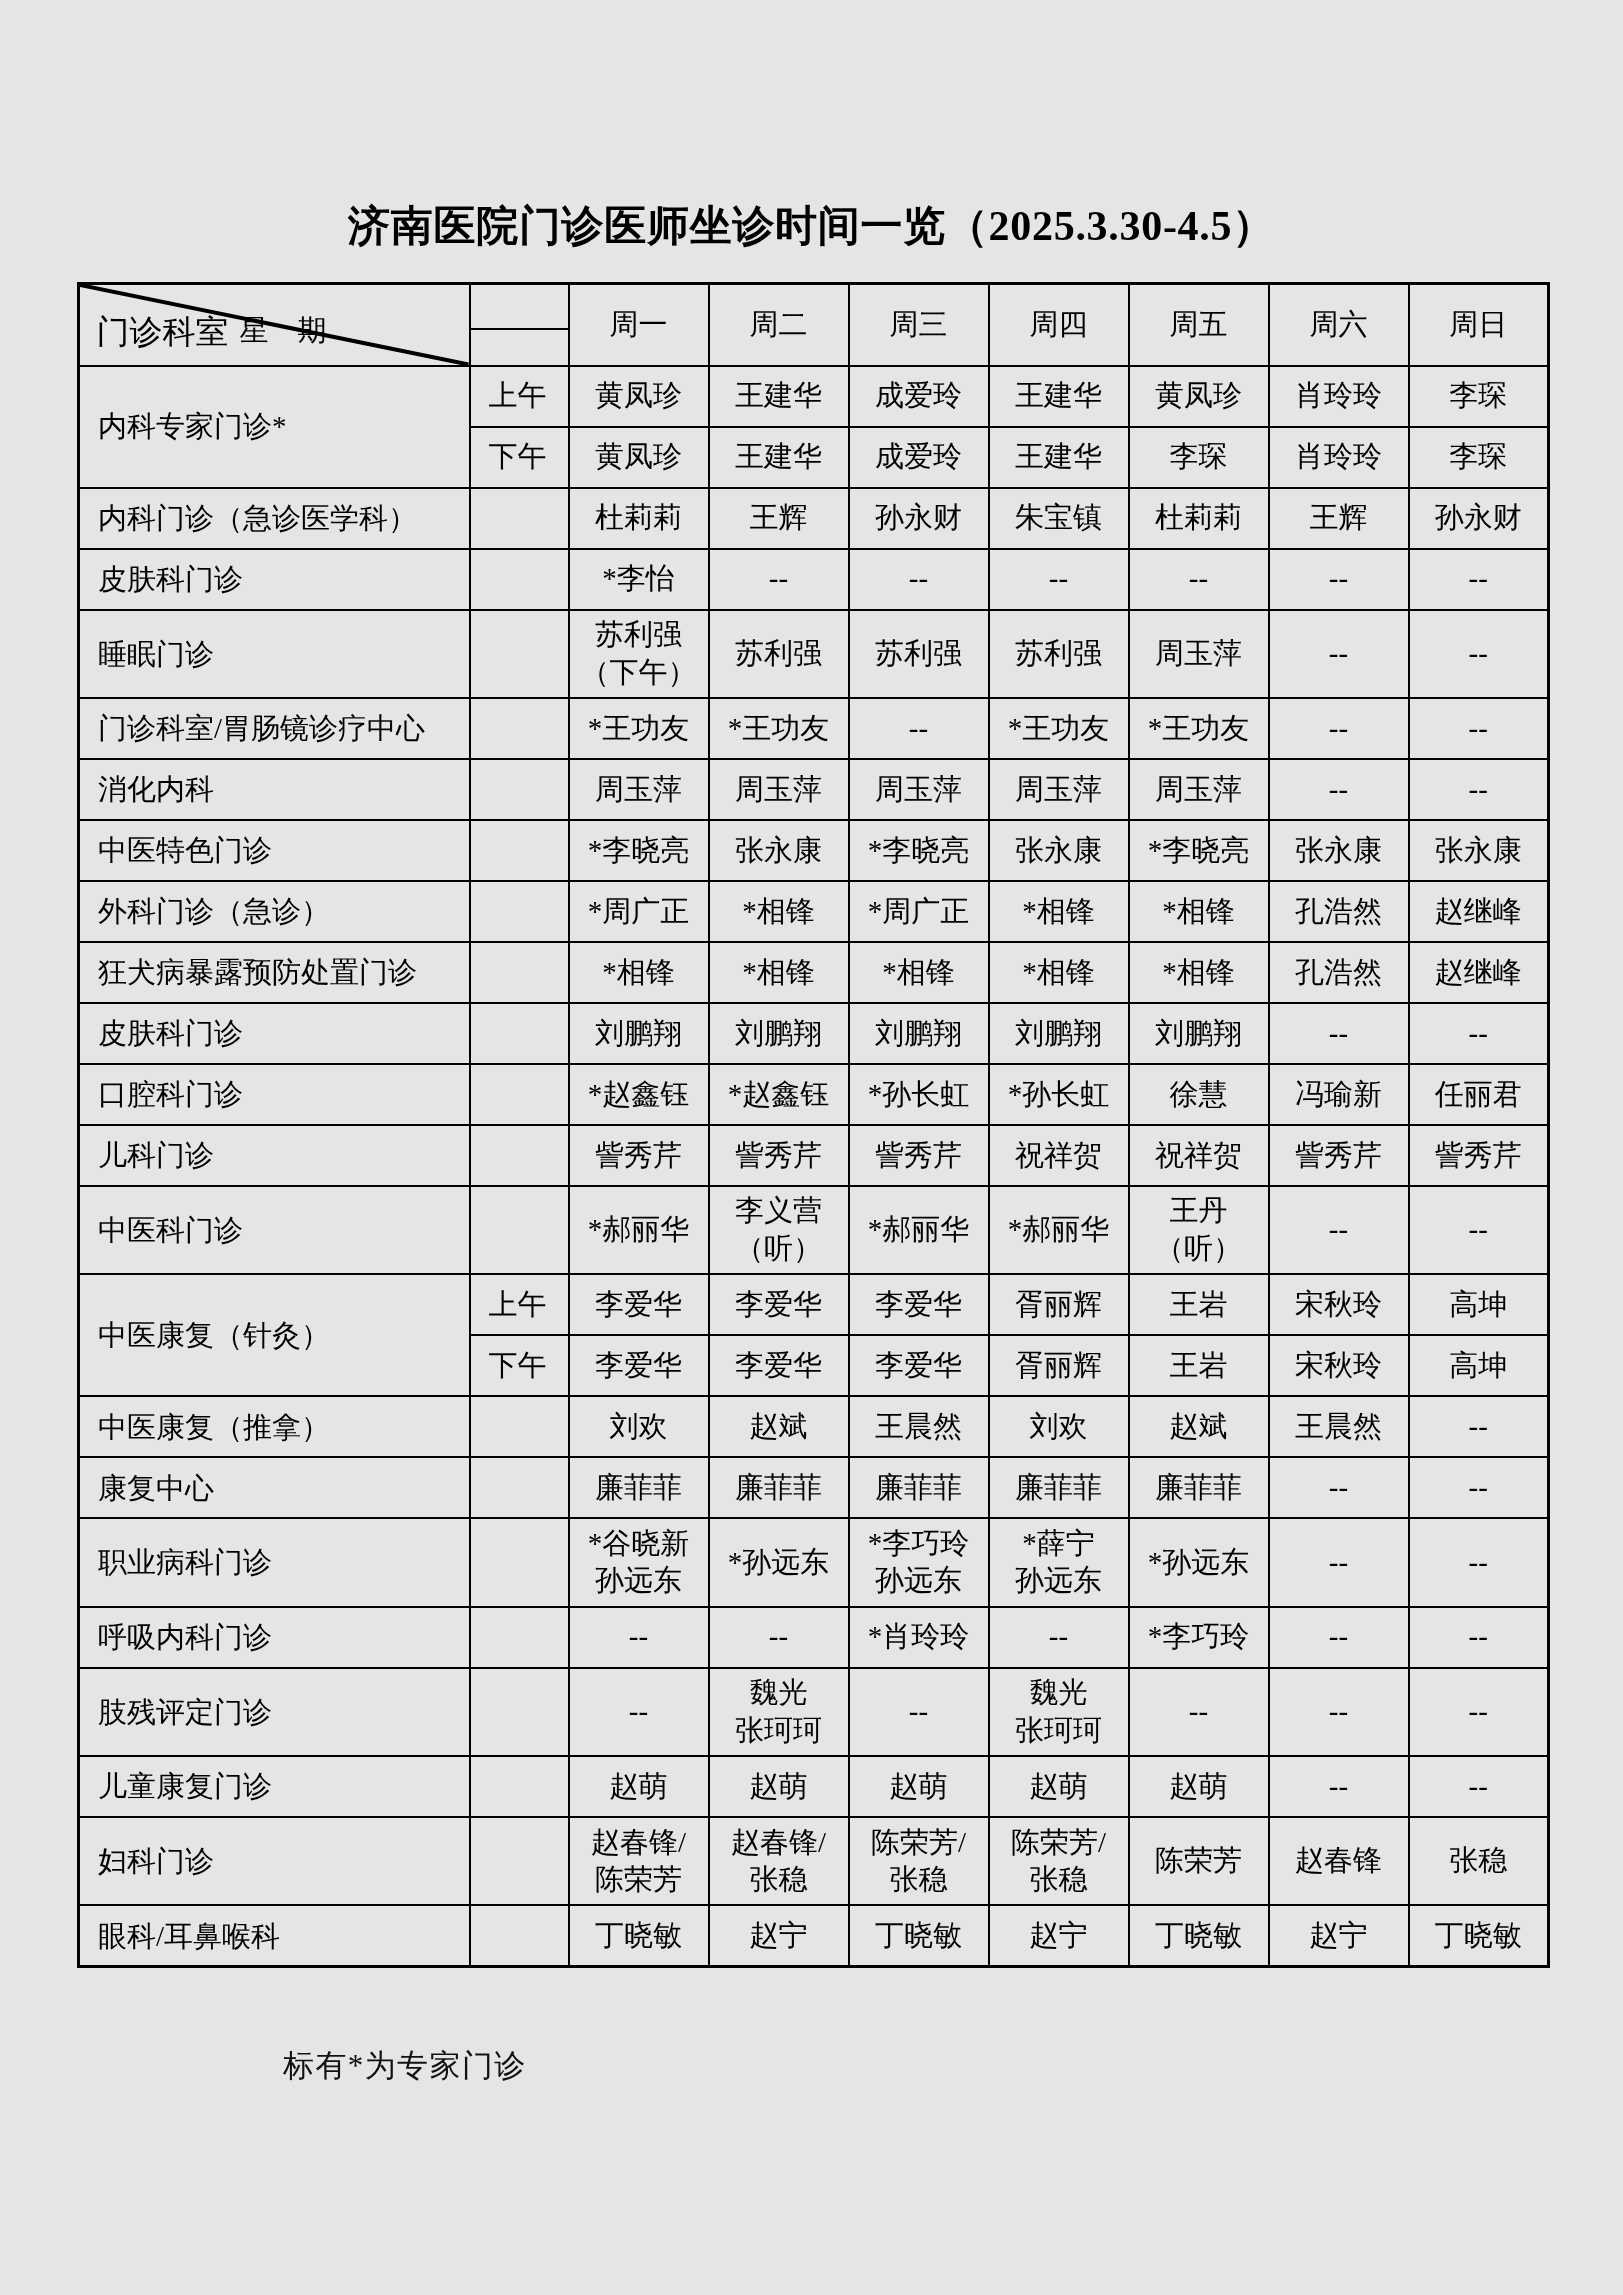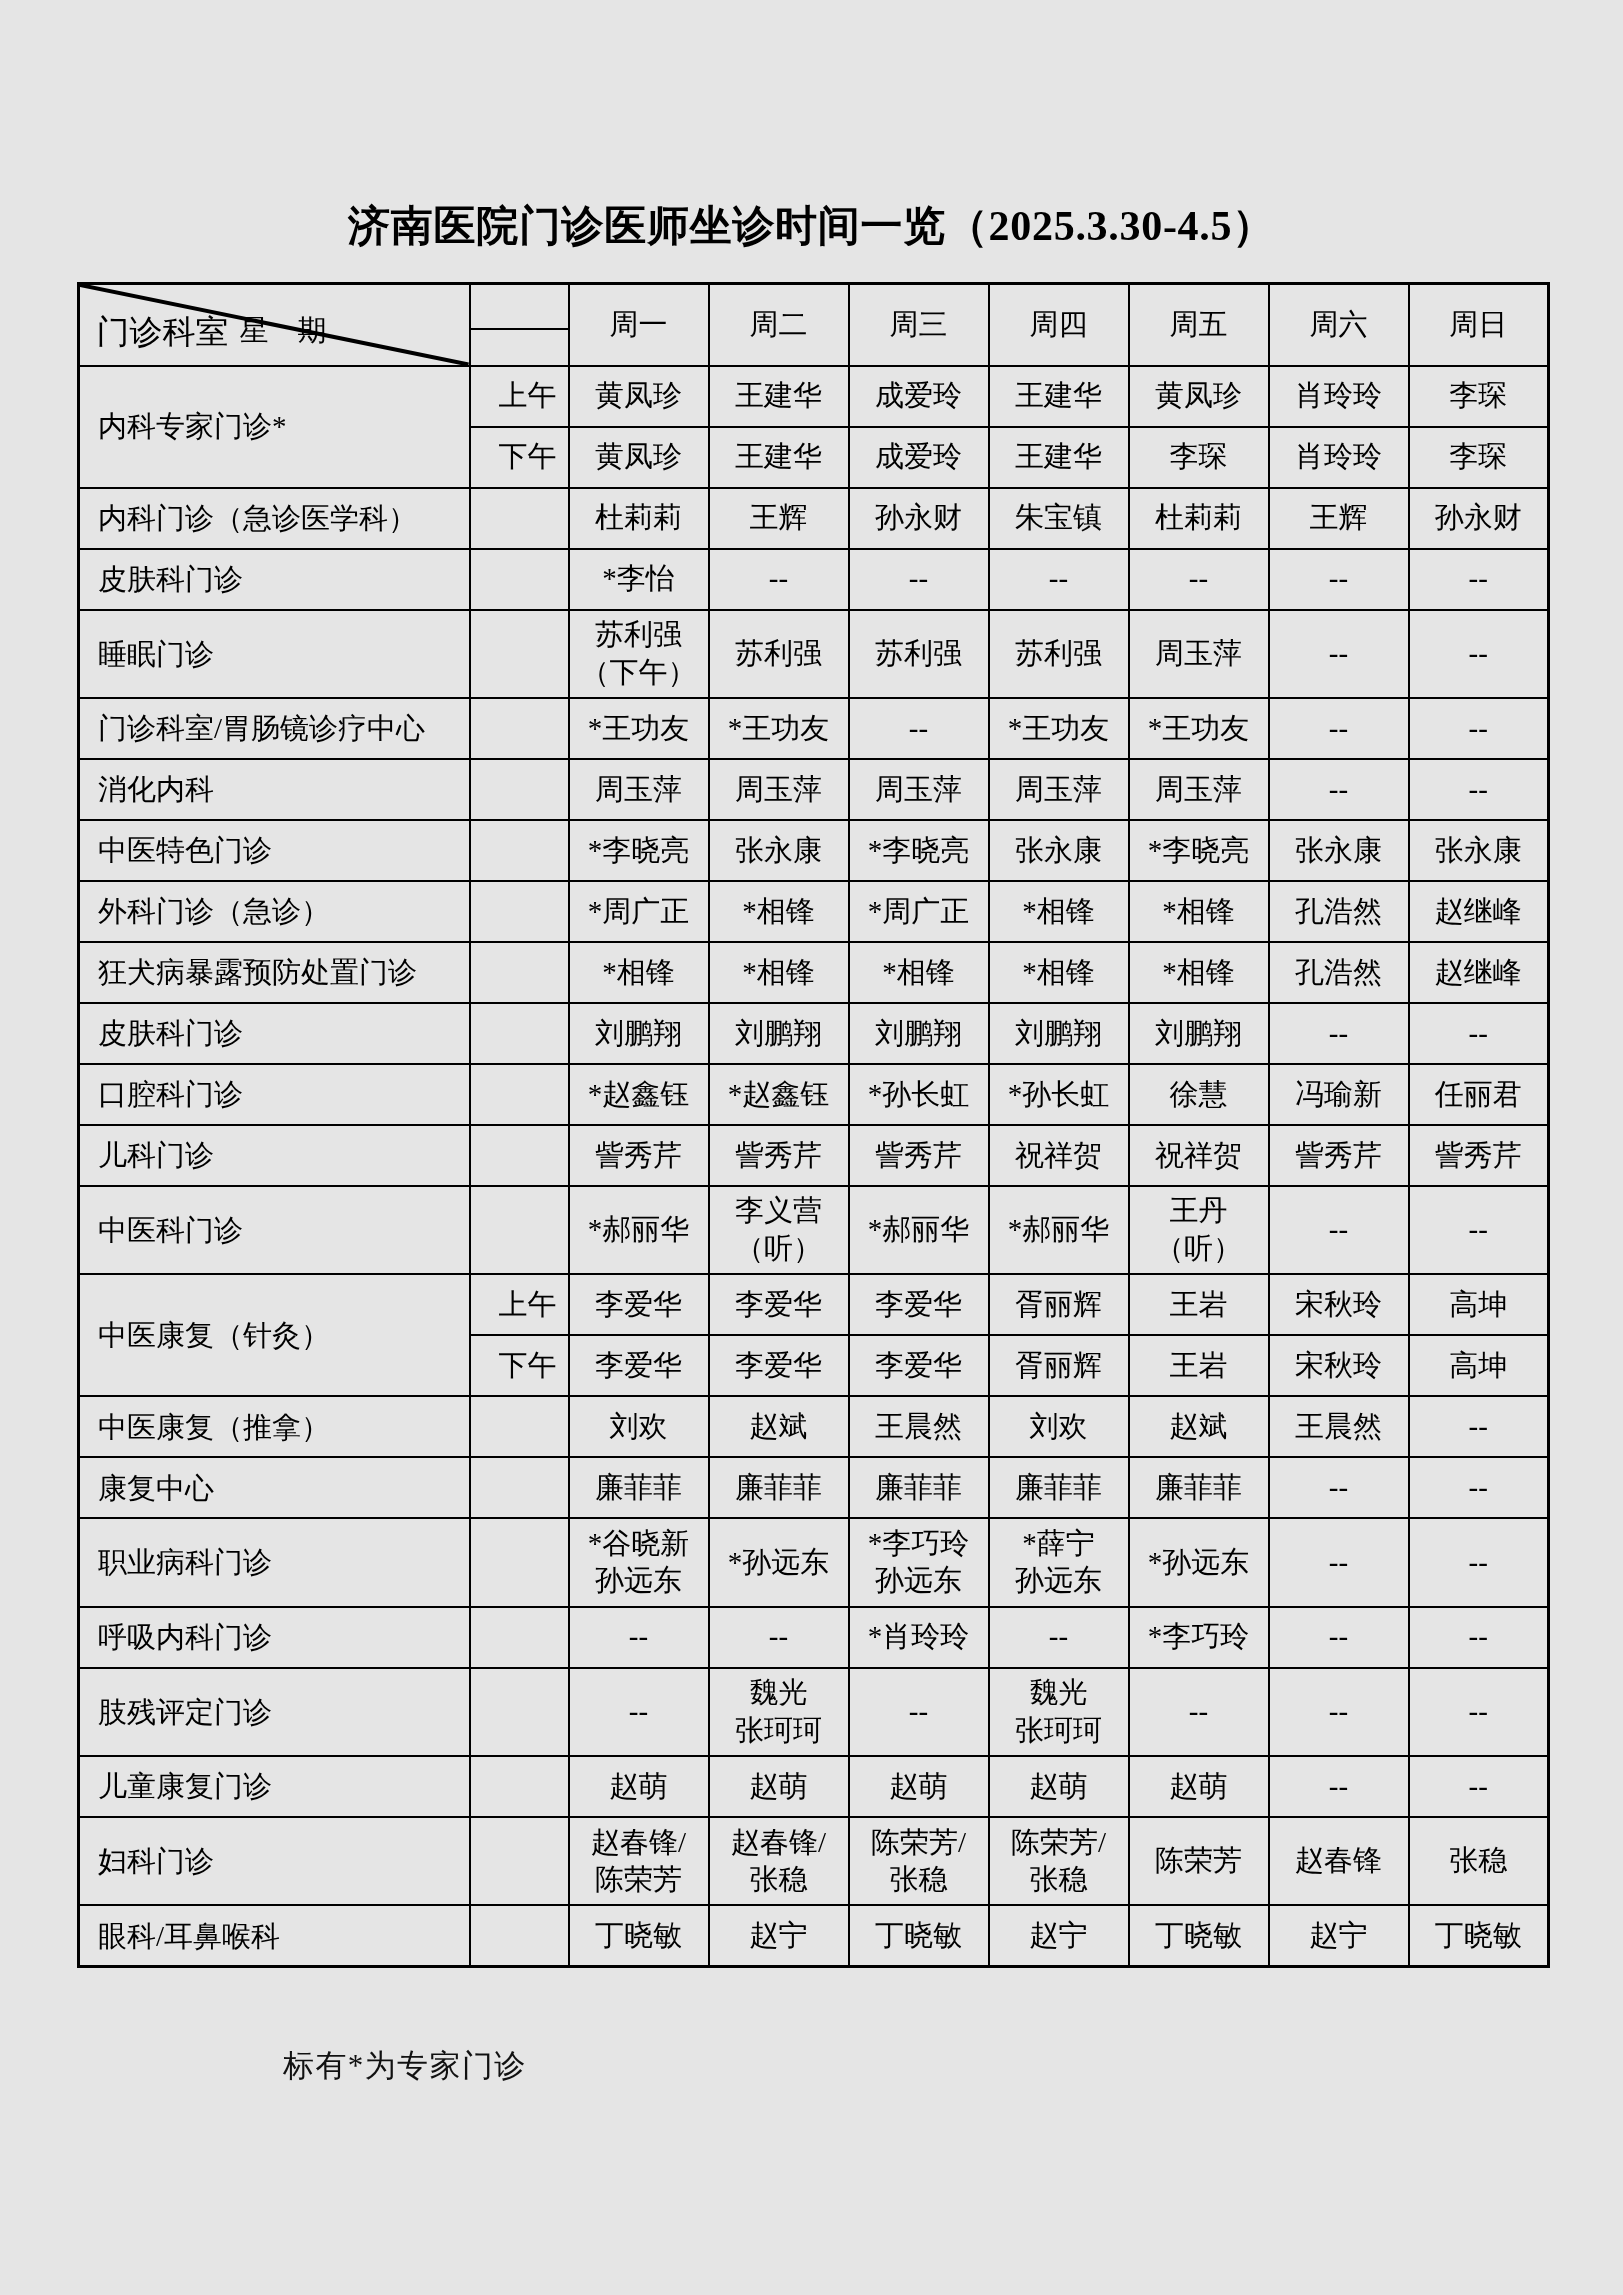--- a/index.html
+++ b/index.html
@@ -38,21 +38,21 @@
   thead th{border-bottom-width:2.7px;}
   tbody td{height:61px;font-size:29px;}
   tr.main-row > td{border-top-width:2.7px;}
   tr.sub-row  > td{border-top-width:1.4px;}
   td.dept{
     text-align:left;
     padding-left:18px;
     white-space:pre-line;
     line-height:1.25;
   }
-  td.session{text-align:center;padding-left:18px;}
+  td.session{padding-left:18px;}
   td.cell{
     text-align:center;
     white-space:pre-line;
     line-height:1.3;
     padding:5.5px 2.7px;
   }
   th.corner{
     position:relative;
     padding:0;
   }

